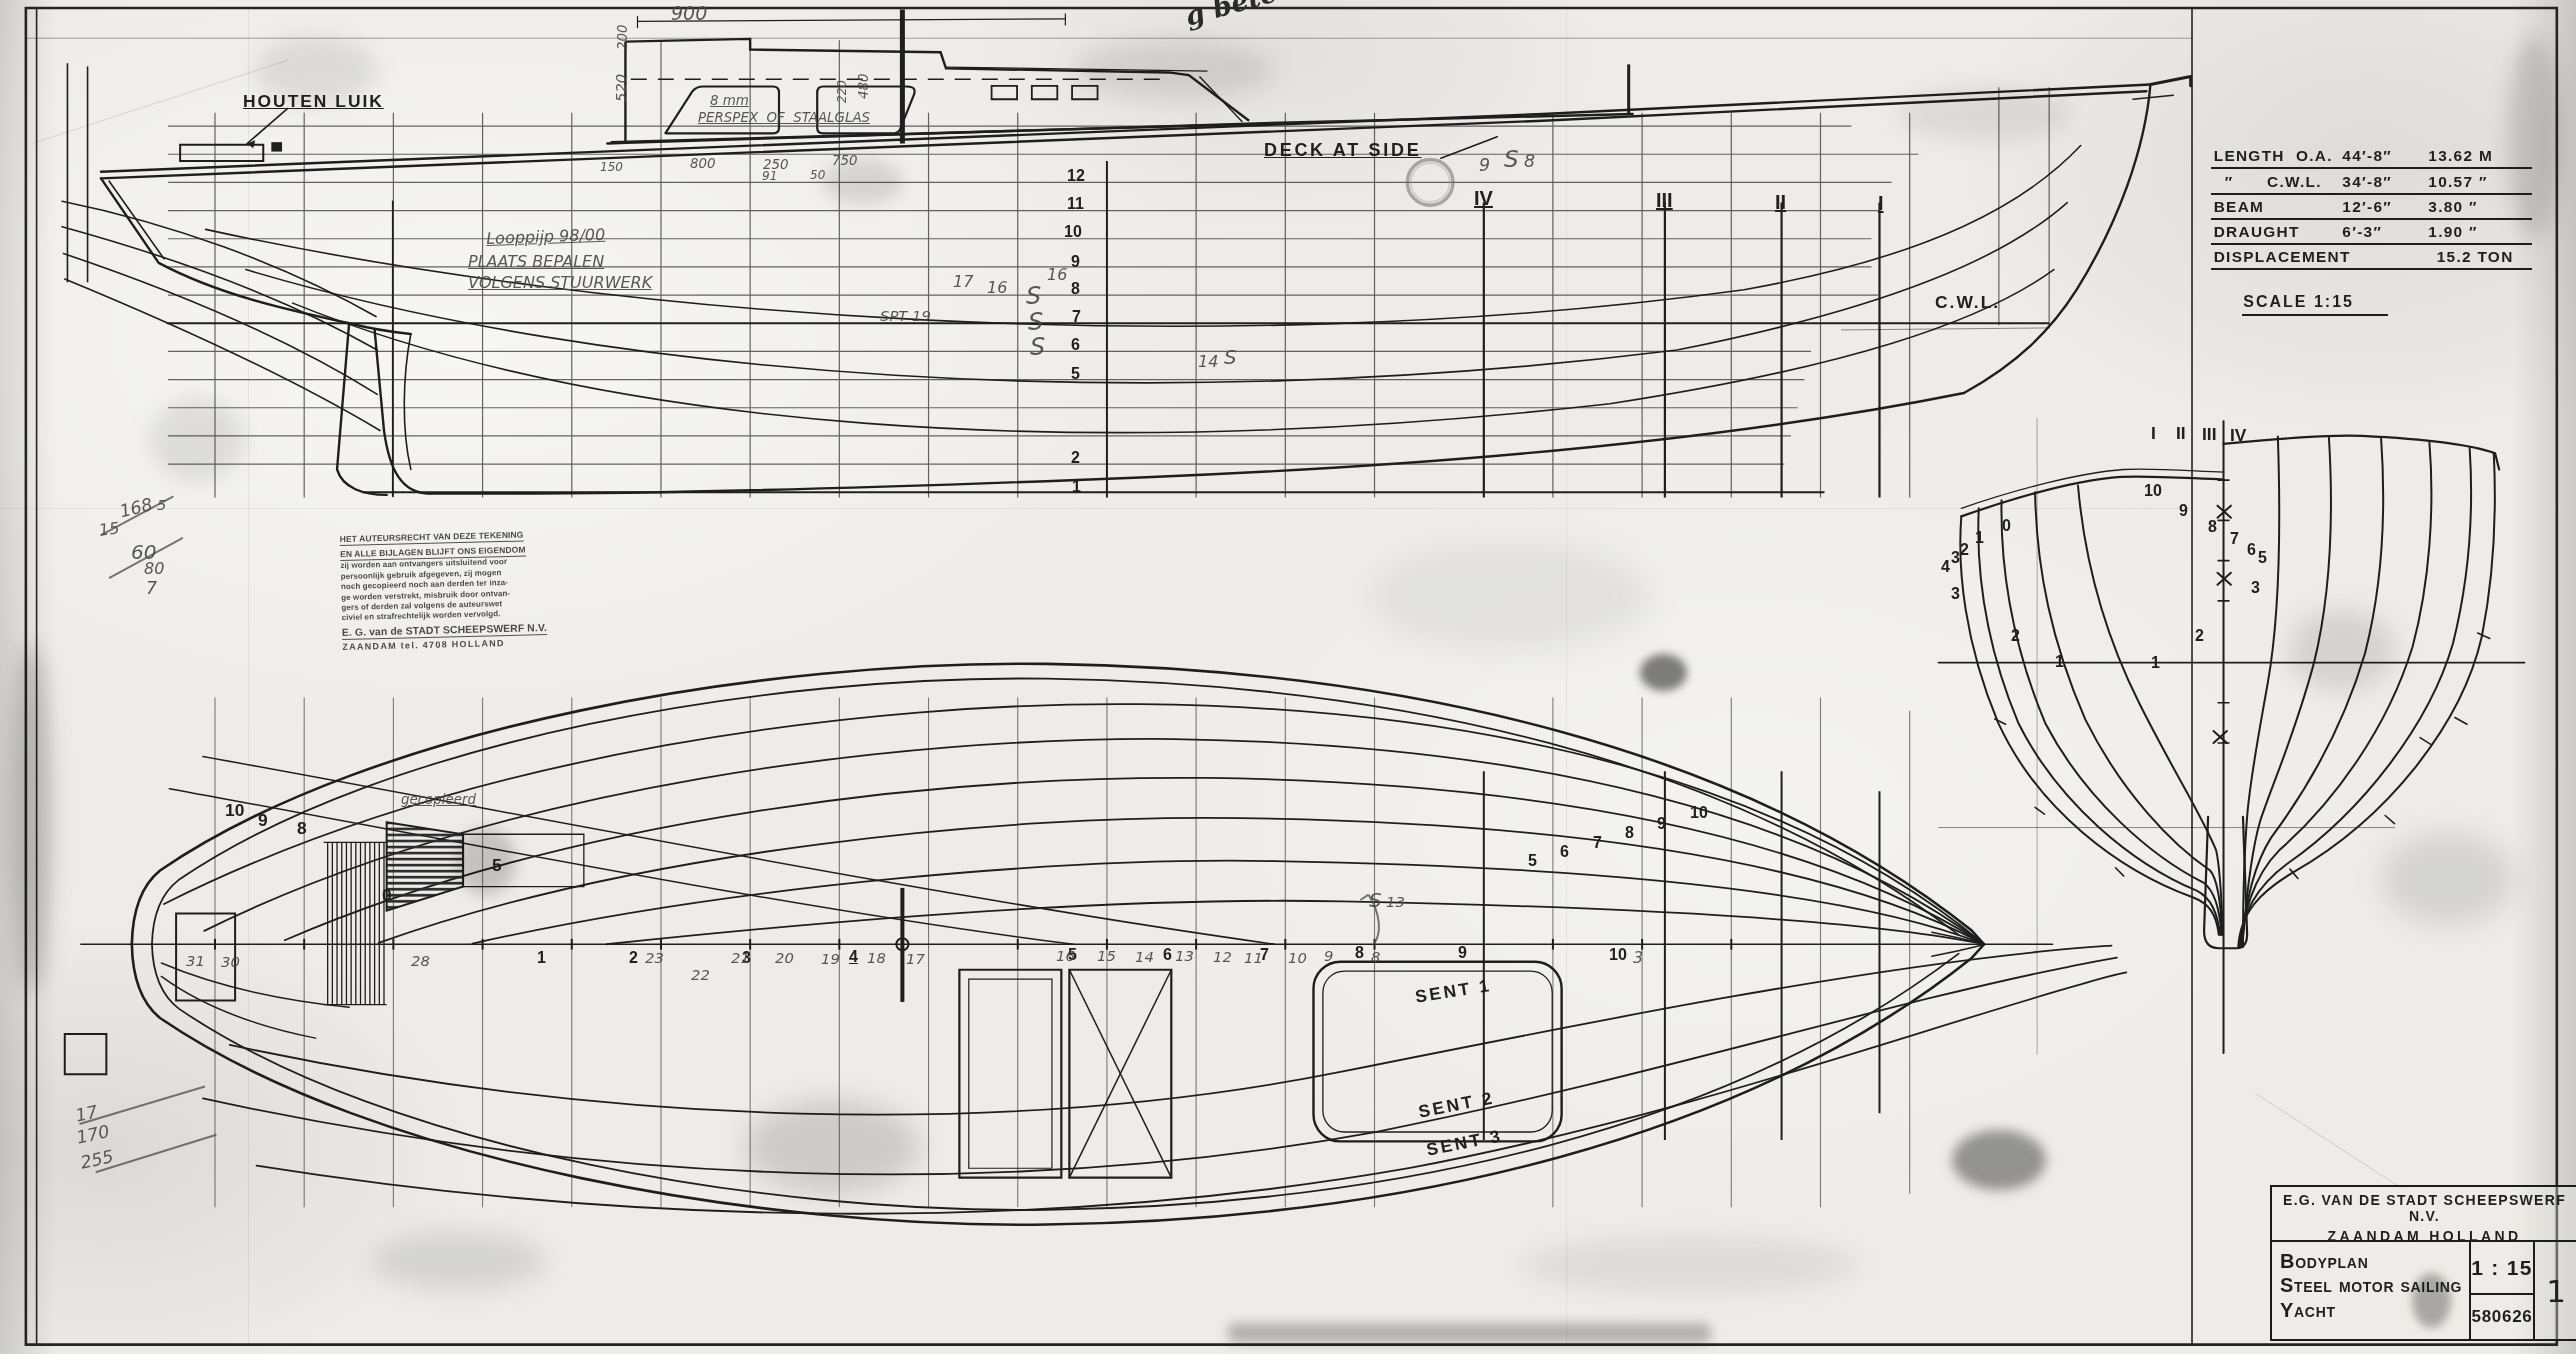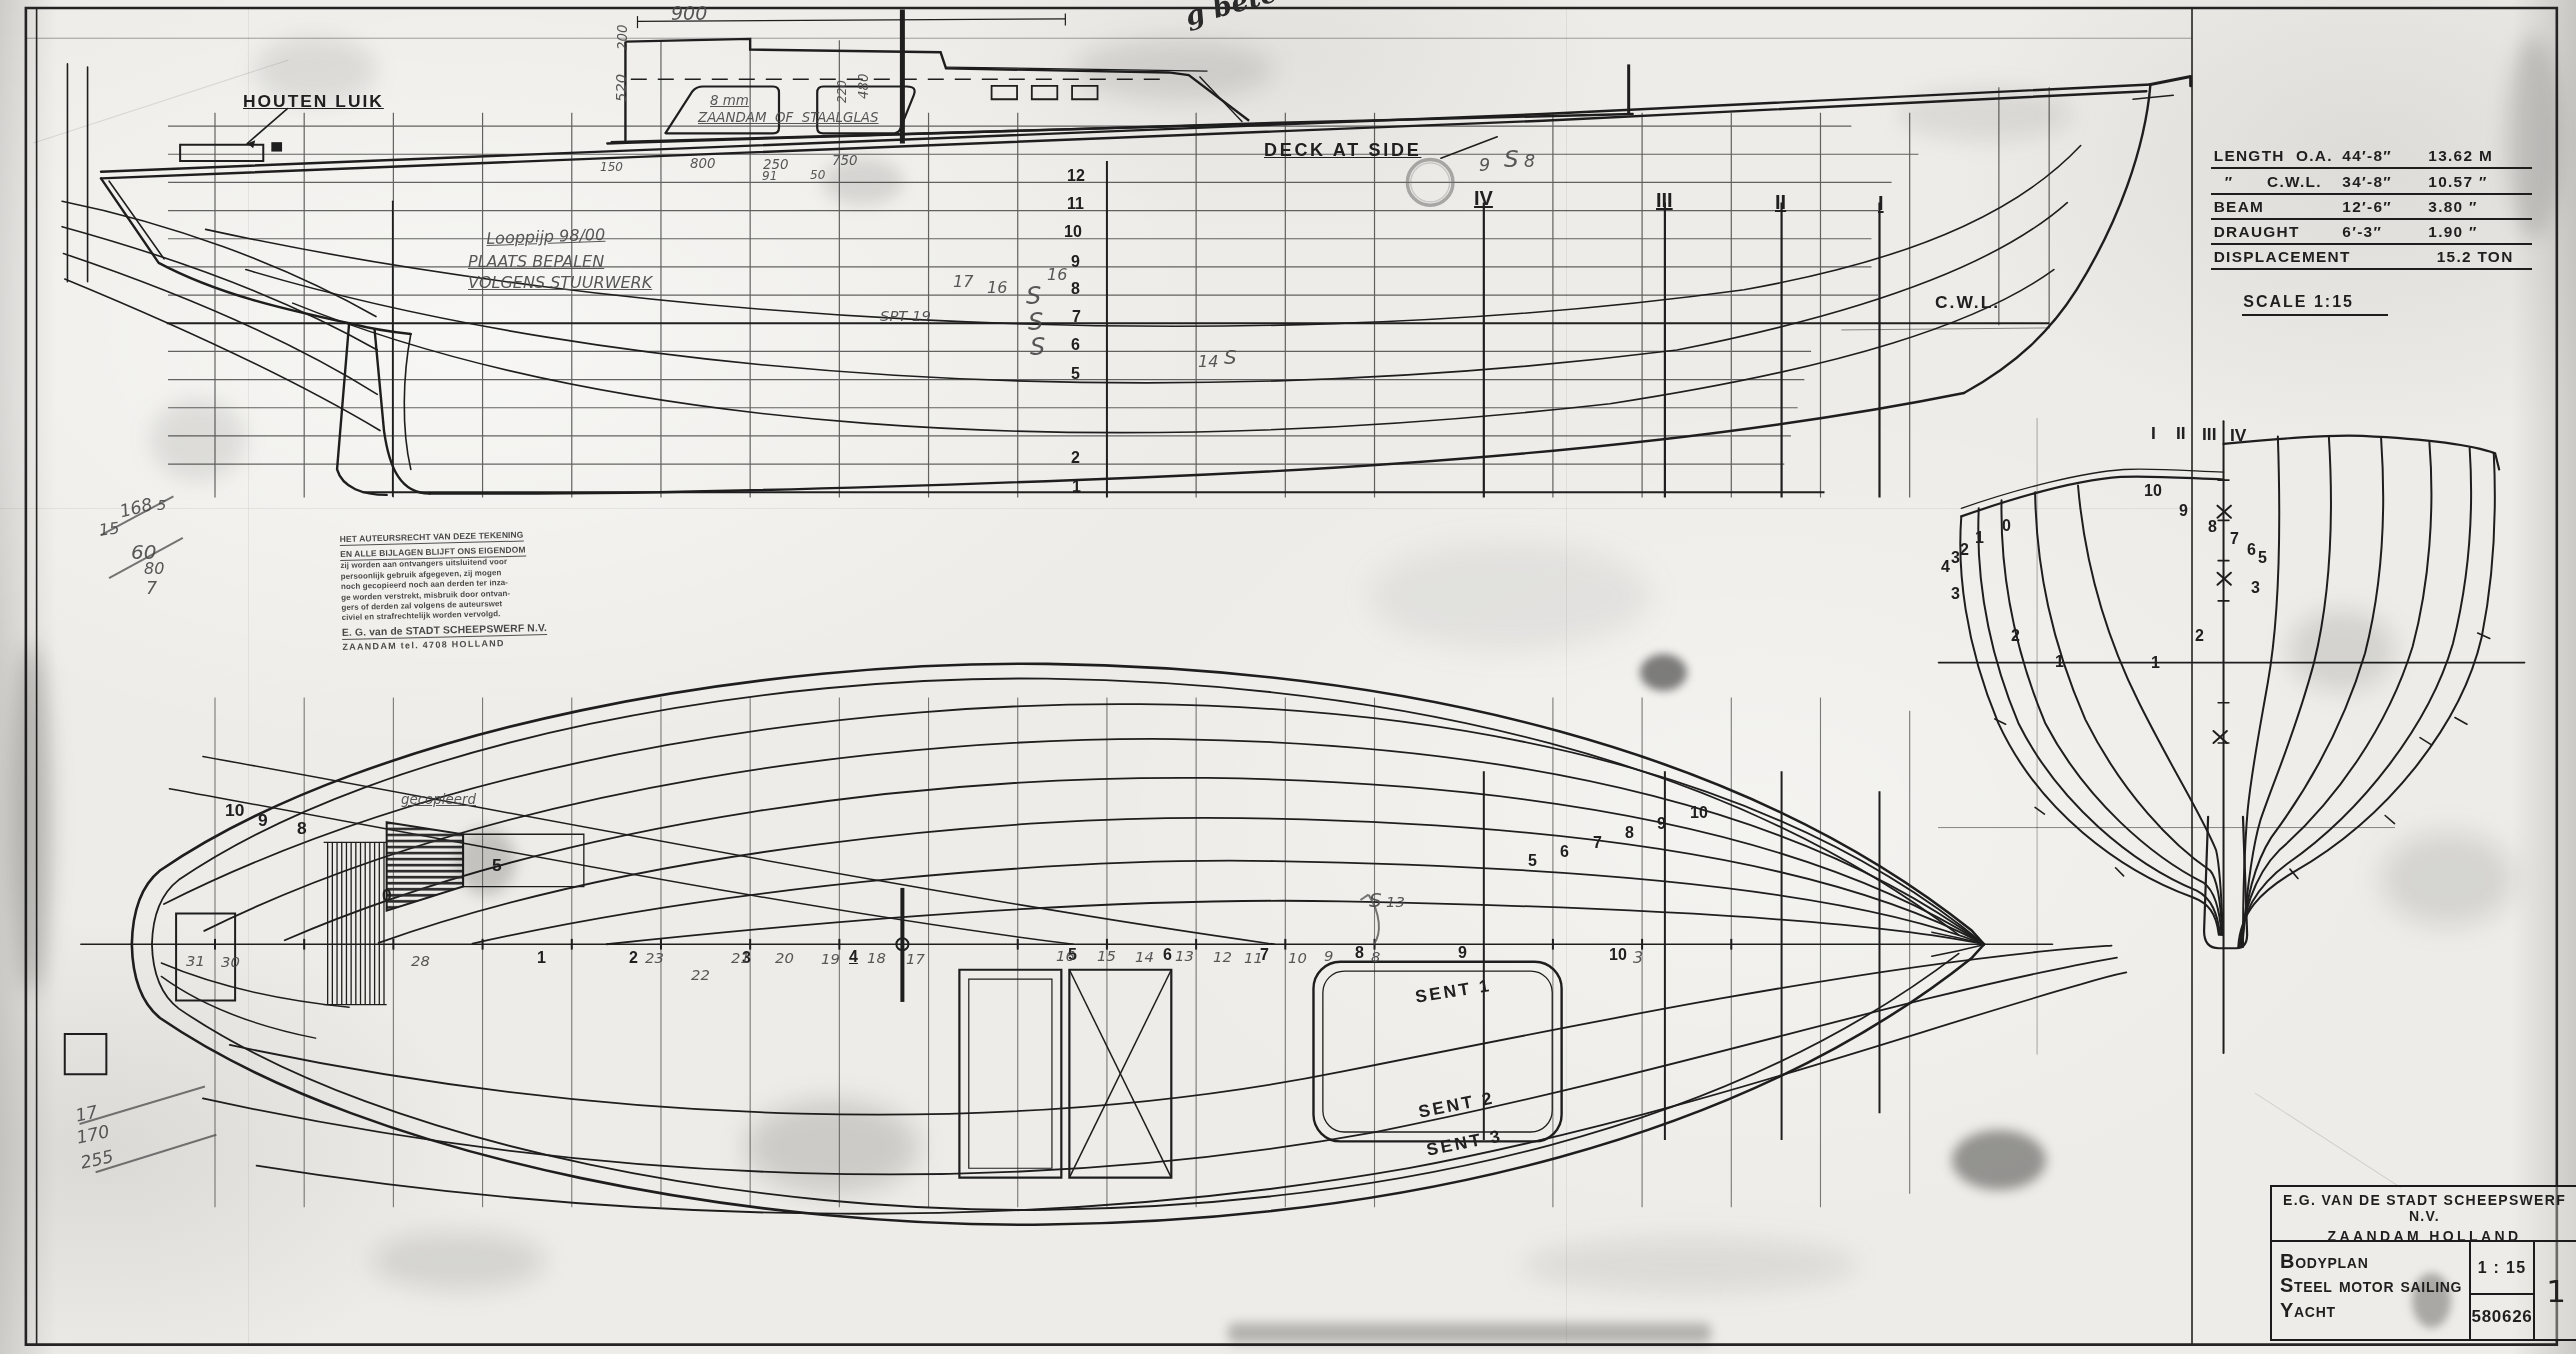--- a/index.html
+++ b/index.html
@@ -24,21 +24,21 @@
   .spec-row span{white-space:pre;}
   .spec-scale{margin:23px 0 0 31px;width:145px;border-bottom:2px solid #1d1d1d;padding:0 0 2.7px 1.3px;font-size:16px;letter-spacing:2px;}
   
   .tblock{position:absolute;left:2270px;top:1185px;width:305px;height:152px;border:2px solid #1b1b1b;display:flex;flex-direction:column;background:rgba(238,237,233,.35);}
   .tb-company{border-bottom:2px solid #1b1b1b;height:48px;text-align:center;padding-top:5.4px;}
   .tb-company .l1{font-size:14px;font-weight:700;letter-spacing:1.3px;}
   .tb-company .l2{font-size:14px;font-weight:700;letter-spacing:3.4px;margin-top:4px;}
   .tb-lower{display:flex;flex:1;}
   .tb-title{flex:1;padding:6.7px 4px 0 8px;font-variant:small-caps;font-weight:700;font-size:20px;line-height:1.22;letter-spacing:0.7px;}
   .tb-mid{width:62px;border-left:2px solid #1b1b1b;display:flex;flex-direction:column;}
-  .tb-scale{height:51px;border-bottom:2px solid #1b1b1b;display:flex;align-items:center;justify-content:center;font-size:16px;font-weight:700;letter-spacing:1.3px;}
+  .tb-scale{height:51px;border-bottom:2px solid #1b1b1b;display:flex;align-items:center;justify-content:center;font-size:21px;font-weight:700;letter-spacing:1.3px;}
   .tb-num{flex:1;display:flex;align-items:center;justify-content:center;font-size:17px;font-weight:700;letter-spacing:0.7px;}
   .tb-sheet{width:42px;border-left:2px solid #1b1b1b;display:flex;align-items:center;justify-content:center;font-size:31px;font-weight:400;font-family:"DejaVu Sans",sans-serif;}
   
   .stamp{position:absolute;left:341px;top:530px;width:165px;transform:rotate(-1.4deg);color:#343434;opacity:.88;}
   .stamp div{font-size:8px;font-weight:600;line-height:1.3;letter-spacing:0.1px;white-space:nowrap;}
   .stamp div:nth-child(1),.stamp div:nth-child(2){font-size:8.5px;font-weight:700;border-bottom:1px solid #3a3a3a;display:inline-block;margin-bottom:0.7px;}
   .stamp div:nth-child(9){font-size:10.4px;font-weight:700;margin-top:2px;border-bottom:1px solid #3a3a3a;display:inline-block;}
   .stamp div:nth-child(10){font-size:9px;font-weight:700;letter-spacing:1.3px;margin-top:1.3px;}
   .stain{position:absolute;border-radius:50%;mix-blend-mode:multiply;pointer-events:none;}
   .crease{position:absolute;background:rgba(0,0,0,.06);pointer-events:none;}
@@ -483,21 +483,21 @@
       <span class="ann pencil" style="left: 1026px; top: 284px; font-size: 24px;">S</span>
       <span class="ann pencil" style="left: 1028px; top: 310px; font-size: 24px;">S</span>
       <span class="ann pencil" style="left: 1030px; top: 335px; font-size: 24px;">S</span>
       <span class="ann pencil" style="left: 1479px; top: 157px; font-size: 17.4px;">9</span>
       <span class="ann pencil" style="left: 1504px; top: 148px; font-size: 23px;">S</span>
       <span class="ann pencil" style="left: 1524px; top: 153px; font-size: 17.4px;">8</span>
       <span class="ann pencil" style="left: 671px; top: 4px; font-size: 19px;">900</span>
       <span class="ann pencil" style="left: 616px; top: 50px; font-size: 13.4px; transform: rotate(-90deg);">200</span>
       <span class="ann pencil" style="left: 614px; top: 102px; font-size: 14.8px; transform: rotate(-90deg);">520</span>
       <span class="ann pencil" style="left: 710px; top: 94px; font-size: 13.4px; text-decoration: underline;">8 mm</span>
-      <span class="ann pencil" style="left: 698px; top: 111px; font-size: 13.4px; text-decoration: underline;">ZAANDAM  OF  STAALGLAS</span>
+      <span class="ann pencil" style="left: 698px; top: 111px; font-size: 13.4px; text-decoration: underline;">PERSPEX  OF  STAALGLAS</span>
       <span class="ann pencil" style="left: 836px; top: 103px; font-size: 12px; transform: rotate(-90deg);">220</span>
       <span class="ann pencil" style="left: 857px; top: 99px; font-size: 13.4px; transform: rotate(-90deg);">480</span>
       <span class="ann pencil" style="left: 690px; top: 157px; font-size: 13.4px;">800</span>
       <span class="ann pencil" style="left: 763px; top: 158px; font-size: 13.4px;">250</span>
       <span class="ann pencil" style="left: 832px; top: 154px; font-size: 13.4px;">750</span>
       <span class="ann pencil" style="left: 600px; top: 161px; font-size: 12px;">150</span>
       <span class="ann pencil" style="left: 762px; top: 170px; font-size: 12px;">91</span>
       <span class="ann pencil" style="left: 810px; top: 169px; font-size: 12px;">50</span>
       <span class="ann pencil" style="left: 401px; top: 793px; font-size: 13.4px; text-decoration: underline;">gecopieerd</span>
       <span class="ann pencil" style="left: 98px; top: 523px; font-size: 16px; transform: rotate(-8deg);">15</span>

